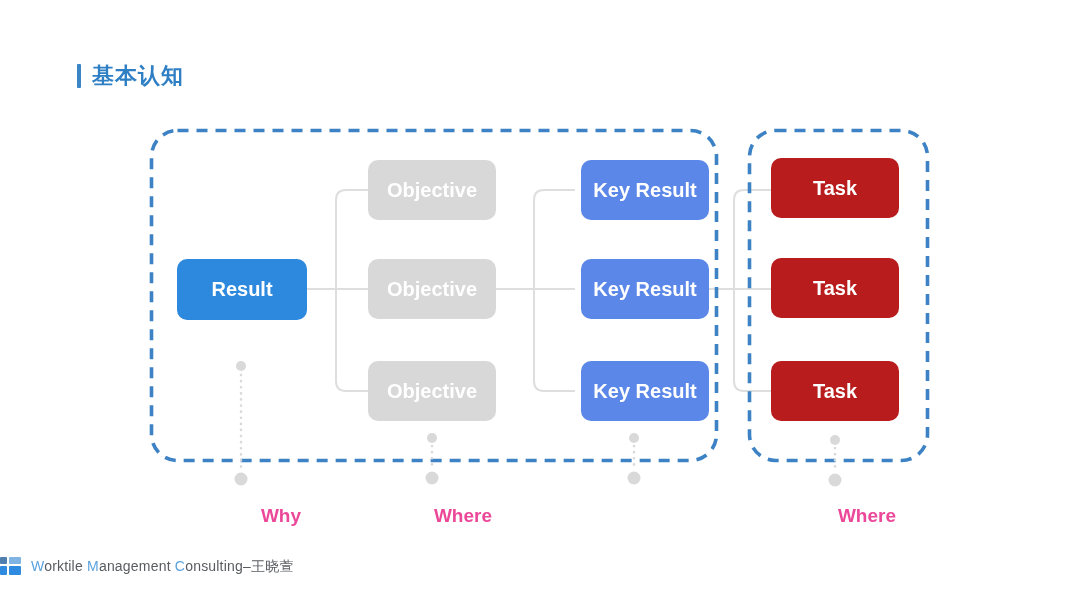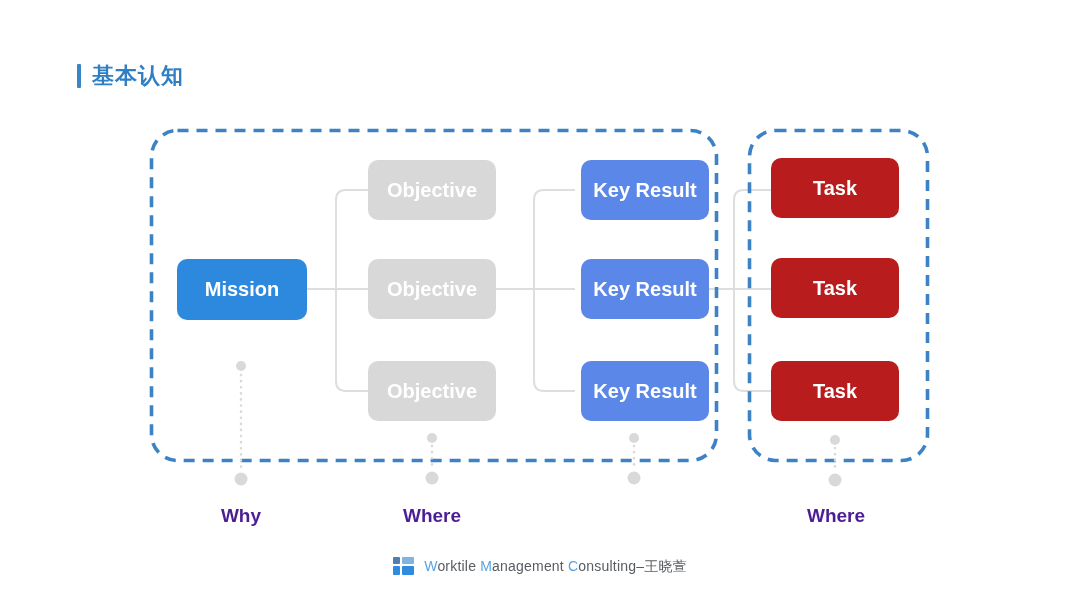--- a/index.html
+++ b/index.html
@@ -18,30 +18,30 @@
   .node{position:absolute;width:128px;height:60px;border-radius:10px;display:flex;
         align-items:center;justify-content:center;color:#ffffff;font-size:20px;font-weight:600;}
   .node-mission{left:177px;top:259px;width:130px;height:61px;background:#2d89dd;font-weight:700;}
   .node-objective{left:368px;background:#d8d8d8;}
   .node-keyresult{left:575px;background:#5b87e8;margin-left:6px;}
   .node-task{left:771px;background:#b91c1c;}
   .row1{top:160px;}.row2{top:259px;}.row3{top:361px;}
   .trow1{top:158px;}.trow2{top:258px;}.trow3{top:361px;}
 
   
-  .col-label{position:absolute;top:505px;width:120px;text-align:center;
-             font-size:19px;font-weight:600;color:#4c1d95;}
+  .col-label{position:absolute;top:505px;width:120px;text-align:right;
+             font-size:19px;font-weight:600;color:#ec4899;}
   .col-why{left:181px;}
   .col-where{left:372px;}
   .col-how{left:574px;}
   .col-what{left:776px;}
 
   
   .footer{position:absolute;left:0;top:557px;width:1080px;display:flex;
-          align-items:center;justify-content:center;}
+          align-items:center;justify-content:flex-start;}
   .logo{width:22px;height:19px;margin-right:9px;display:grid;
         grid-template-columns:7px 12px;grid-template-rows:7px 9px;gap:2px;}
   .logo .b1{background:#4f7fae;border-radius:1px;}
   .logo .b2{background:#7fb3e2;border-radius:1px;}
   .logo .b3{background:#2f8be0;border-radius:1px;}
   .logo .b4{background:#2f8be0;border-radius:1px;}
   .footer-text{font-size:14px;color:#585c61;white-space:pre;letter-spacing:.2px;}
   .footer-text .init{color:#5aa2de;}
 </style>
 </head>
@@ -93,21 +93,21 @@
       <circle cx="634" cy="478" r="6.5" stroke="none"></circle>
     </g>
 
     <g fill="#d9d9d9" stroke="#d9d9d9">
       <circle cx="835" cy="440" r="5" stroke="none"></circle>
       <line x1="835" y1="448" x2="835" y2="468" stroke-width="2.6" stroke-dasharray="0.1 6" stroke-linecap="round"></line>
       <circle cx="835" cy="480" r="6.5" stroke="none"></circle>
     </g>
   </svg>
 
-  <div class="node node-mission">Mission</div>
+  <div class="node node-mission">Result</div>
 
   <div class="node node-objective row1">Objective</div>
   <div class="node node-objective row2">Objective</div>
   <div class="node node-objective row3">Objective</div>
 
   <div class="node node-keyresult row1">Key Result</div>
   <div class="node node-keyresult row2">Key Result</div>
   <div class="node node-keyresult row3">Key Result</div>
 
   <div class="node node-task trow1">Task</div>

